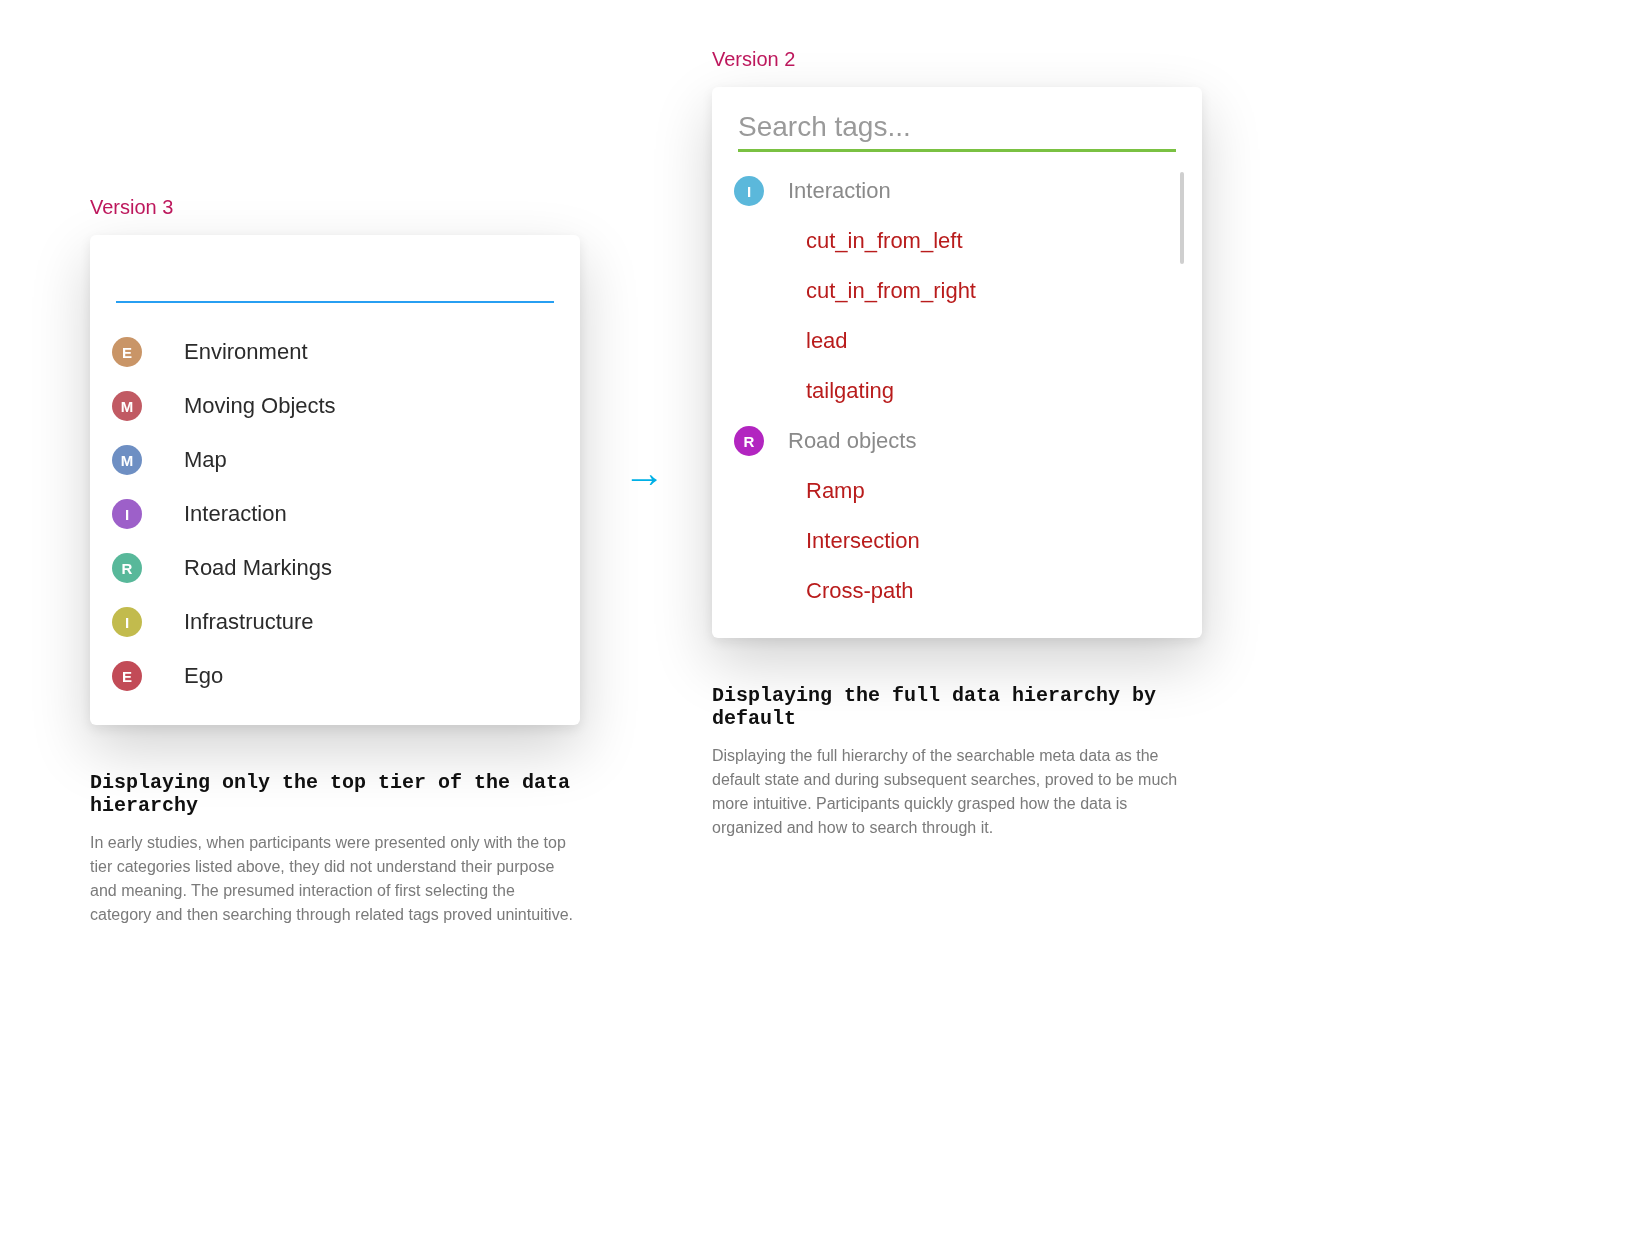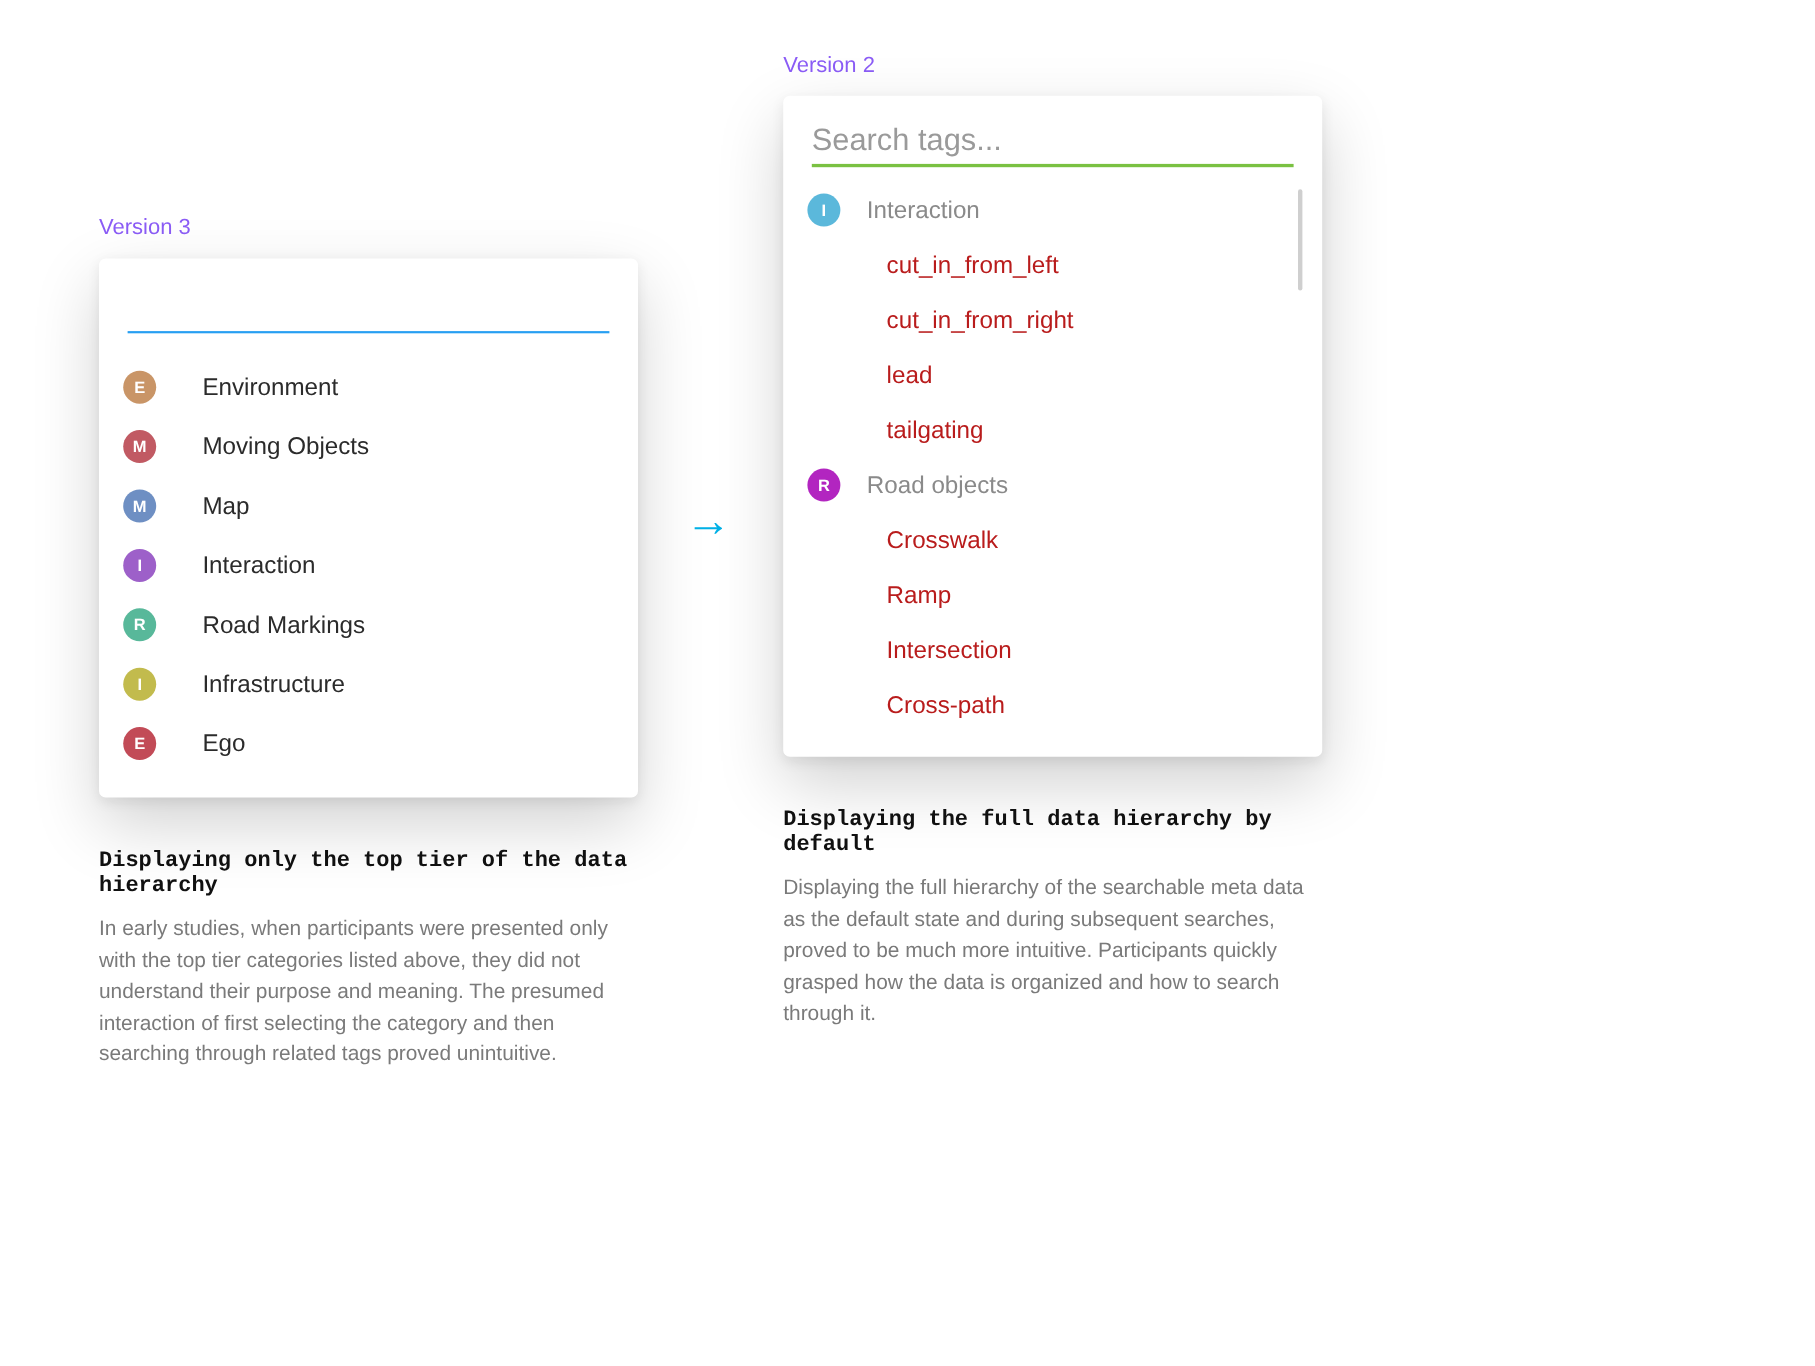--- a/index.html
+++ b/index.html
@@ -3,21 +3,21 @@
 <meta charset="utf-8">
 <style>
   * { box-sizing: border-box; margin: 0; padding: 0; }
   html, body { width: 1650px; height: 1242px; background: #ffffff; font-family: -apple-system, BlinkMacSystemFont, "Segoe UI", Helvetica, Arial, sans-serif; }
   .canvas { position: relative; width: 1650px; height: 1242px; }
 
   .col { position: absolute; width: 490px; }
   .col-left { left: 90px; top: 196px; }
   .col-right { left: 712px; top: 48px; }
 
-  .version-label { font-size: 20px; color: #8b5cf6; margin-bottom: 16px; }
+  .version-label { font-size: 20px; color: #be185d; margin-bottom: 16px; }
 
   .panel {
     background: #ffffff;
     border-radius: 6px;
     box-shadow: 0 24px 60px rgba(0,0,0,0.18), 0 4px 12px rgba(0,0,0,0.08);
     padding: 18px 18px 22px 18px;
     position: relative;
   }
 
   
@@ -99,21 +99,21 @@
     left: 623px;
     top: 452px;
     color: #00b0e6;
     font-size: 42px;
     line-height: 1;
   }
 
   
   .caption { margin-top: 46px; }
   .caption-title { font-size: 20px; font-weight: 700; color: #111; margin-bottom: 14px; font-family: Liberation Mono, monospace; }
-  .caption-body { font-size: 19px; color: #7a7a7a; line-height: 1.5; }
+  .caption-body { font-size: 16px; color: #7a7a7a; line-height: 1.5; }
 </style>
 </head>
 <body>
 
 <div class="canvas">
 
   <div class="col col-left">
     <div class="version-label">Version 3</div>
 
     <div class="panel">
@@ -174,21 +174,20 @@
         </div>
         <div class="child-row">cut_in_from_left</div>
         <div class="child-row">cut_in_from_right</div>
         <div class="child-row">lead</div>
         <div class="child-row">tailgating</div>
 
         <div class="group-row">
           <span class="badge" style="background:#b225c0">R</span>
           <span class="group-label">Road objects</span>
         </div>
-        <div class="child-row">Crosswalk</div>
         <div class="child-row">Ramp</div>
         <div class="child-row">Intersection</div>
         <div class="child-row">Cross-path</div>
       </div>
     </div>
 
     <div class="caption">
       <div class="caption-title">Displaying the full data hierarchy by default</div>
       <div class="caption-body">Displaying the full hierarchy of the searchable meta data as the default state and during subsequent searches, proved to be much more intuitive. Participants quickly grasped how the data is organized and how to search through it.</div>
     </div>

